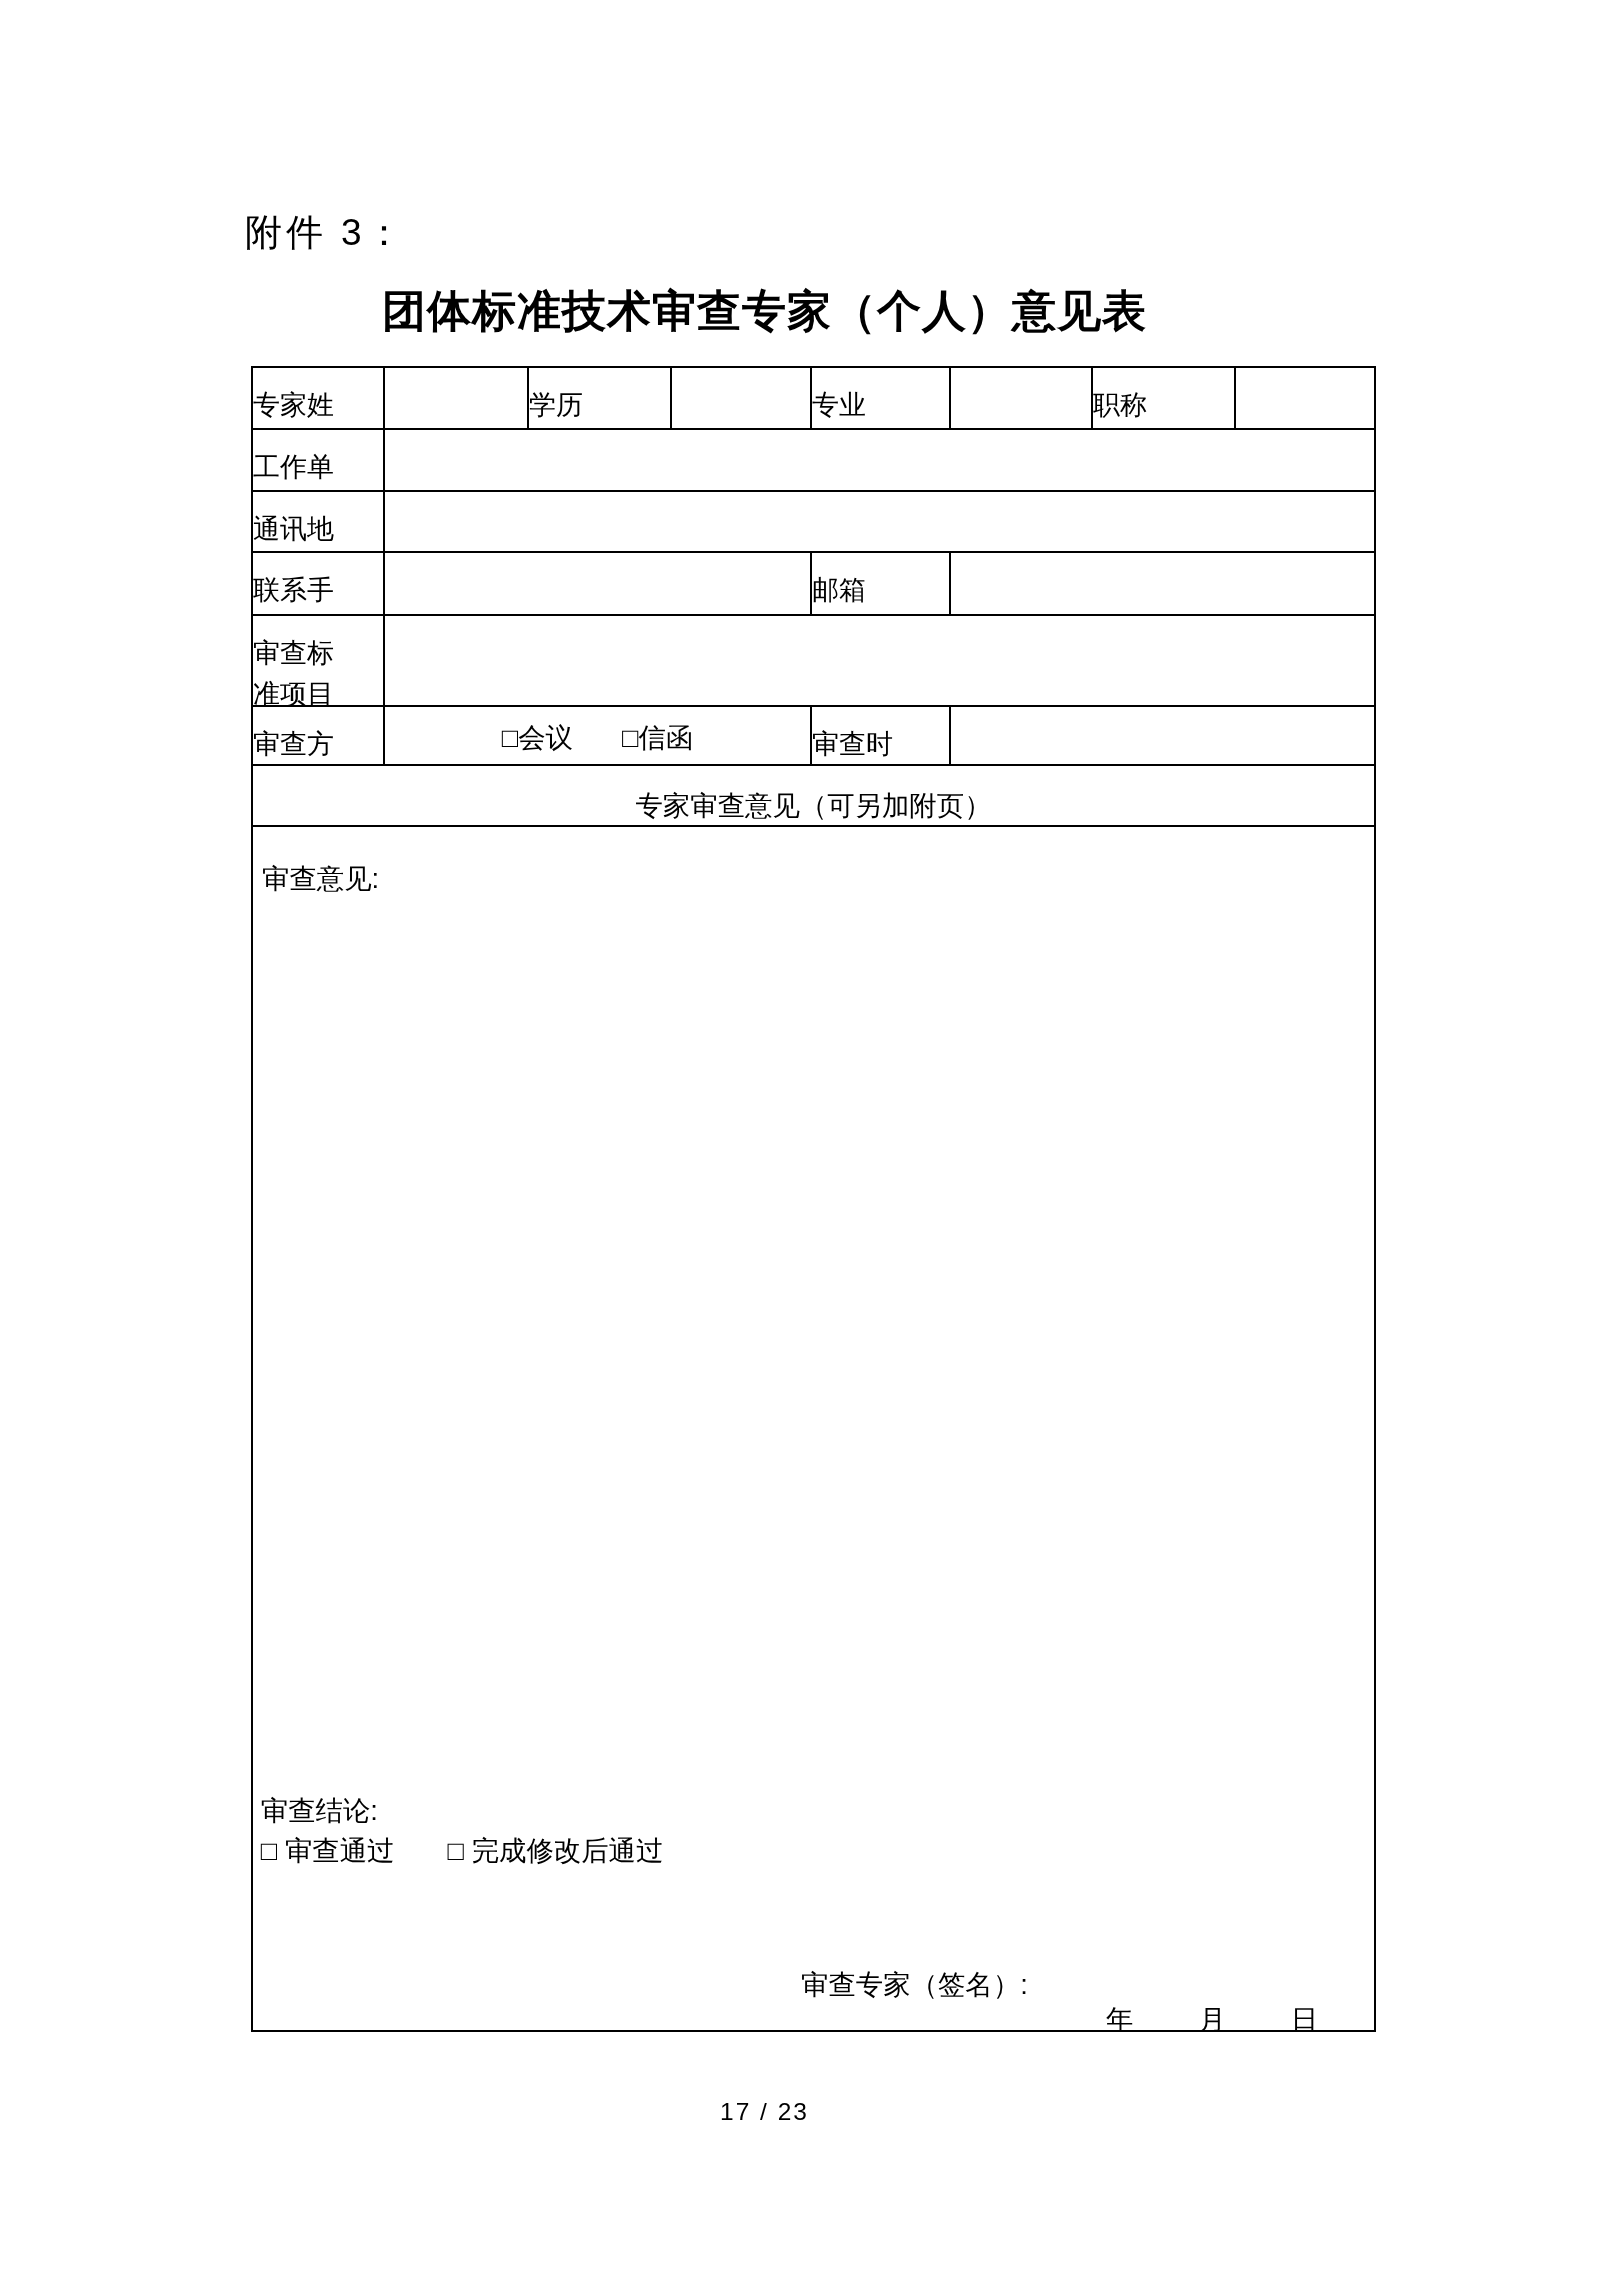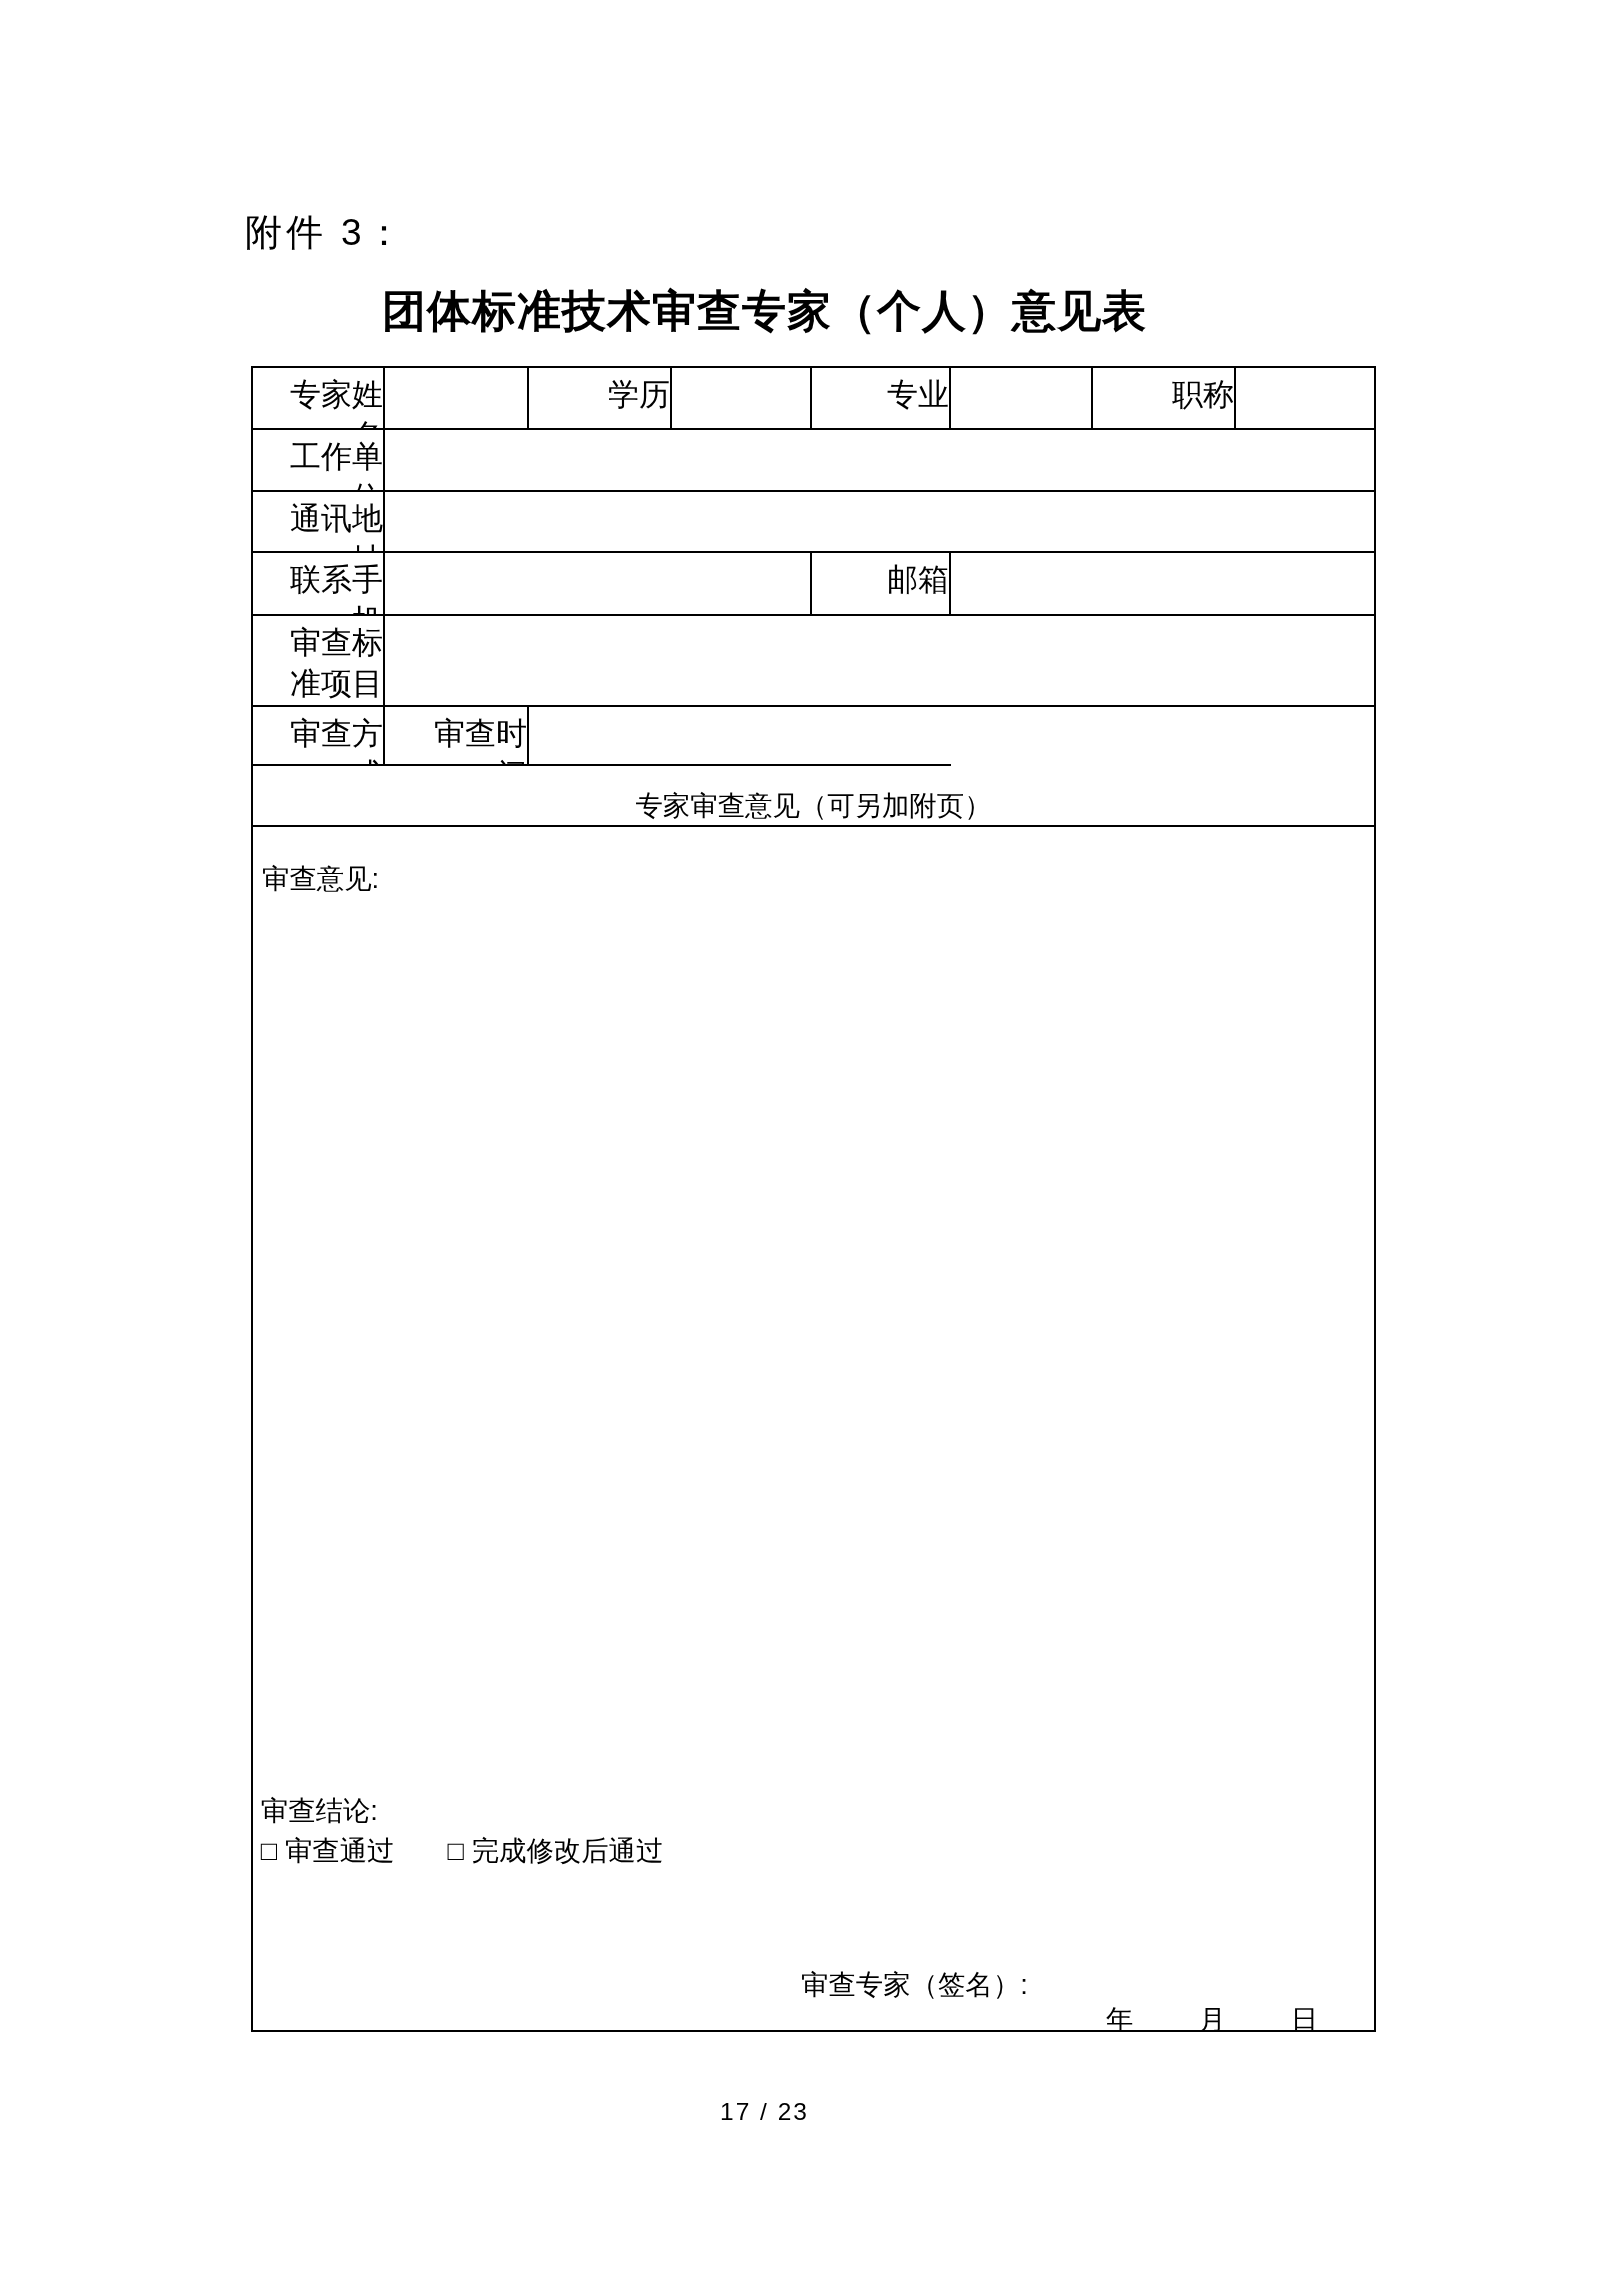--- a/index.html
+++ b/index.html
@@ -17,21 +17,21 @@
     grid-template-rows:62px 62px 61px 63px 91px 59px 61px 1203px;
     border:2.9px solid #000;
   }
   .cell { border-right:2px solid #000; border-bottom:2.9px solid #000; overflow:hidden; box-sizing:border-box; background:#fff; }
   .last-col { border-right:none; }
   .last-row { border-bottom:none; }
   .span3 { grid-column:span 3; }
   .span7 { grid-column:span 7; }
   .span8 { grid-column:span 8;margin-top:20px; }
 
-  .lbl { font-size:31px; line-height:41px; padding-top:6px; text-align:right; }
+  .lbl { font-size:27px; line-height:41px; padding-top:17px; text-align:left; }
   .lbl span { display:block; }
 
   .options-cell { display:flex; justify-content:center; align-items:flex-start; gap:49px; font-size:27.4px; padding-top:12.7px; }
 
   .section-header { display:flex; align-items:center; justify-content:center; font-size:27.4px; }
 
   .big-cell { position:relative; font-size:27.4px; }
   .opinion-label { position:absolute; top:13.7px; left:9px; }
   .conclusion { position:absolute; top:944px; left:7.8px; }
   .conclusion-label { line-height:40px; }
@@ -95,20 +95,24 @@
     <div class="cell lbl">
       <span>审查标</span>
       <span>准项目</span>
     </div>
     <div class="cell span7 last-col"></div>
 
     <div class="cell lbl">
       <span>审查方</span>
       <span>式</span>
     </div>
+    <div class="cell span3 options-cell">
+      <span>□会议</span>
+      <span>□信函</span>
+    </div>
     <div class="cell lbl">
       <span>审查时</span>
       <span>间</span>
     </div>
     <div class="cell span3 last-col"></div>
 
     <div class="cell span8 last-col section-header">专家审查意见（可另加附页）</div>
 
     <div class="cell span8 last-col last-row big-cell">
       <div class="opinion-label">审查意见:</div>

